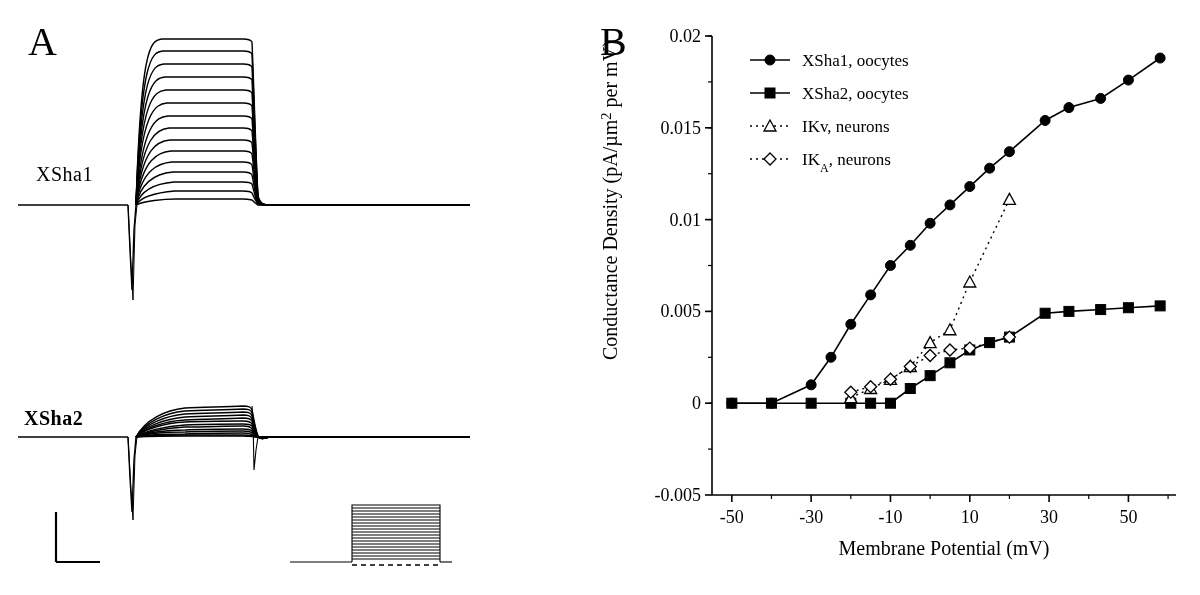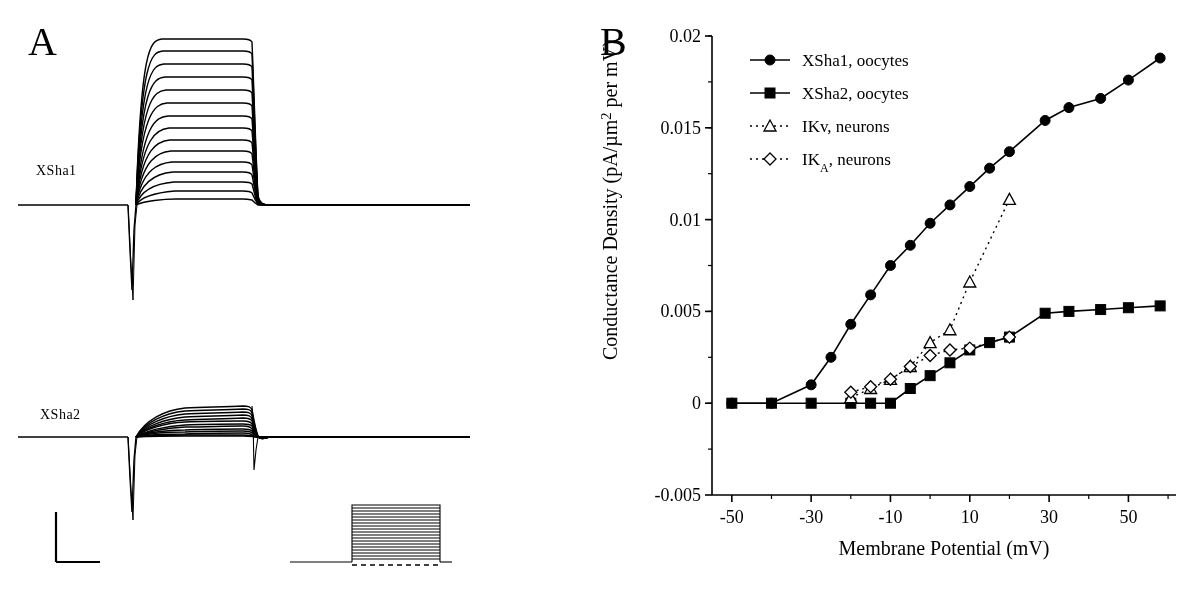--- a/index.html
+++ b/index.html
@@ -25,25 +25,25 @@
     font-size: 40px;
     font-weight: 400;
     line-height: 1;
   }
   #panel-a-label { left: 28px; top: 22px; }
   #panel-b-label { left: 600px; top: 22px; }
 
   .trace-label {
     position: absolute;
     font-family: "Liberation Serif", serif;
-    font-size: 14px;
+    font-size: 20px;
     letter-spacing: 0.5px;
   }
   #xsha1-label { left: 36px; top: 163px; }
-  #xsha2-label { left: 40px; top: 407px; }
+  #xsha2-label { left: 24px; top: 407px; font-weight: bold; }
 
   svg { display: block; }
 
   .axis-title {
     font-family: "Liberation Serif", serif;
     font-size: 20px;
   }
   .tick-text {
     font-family: "Liberation Serif", serif;
     font-size: 18px;

